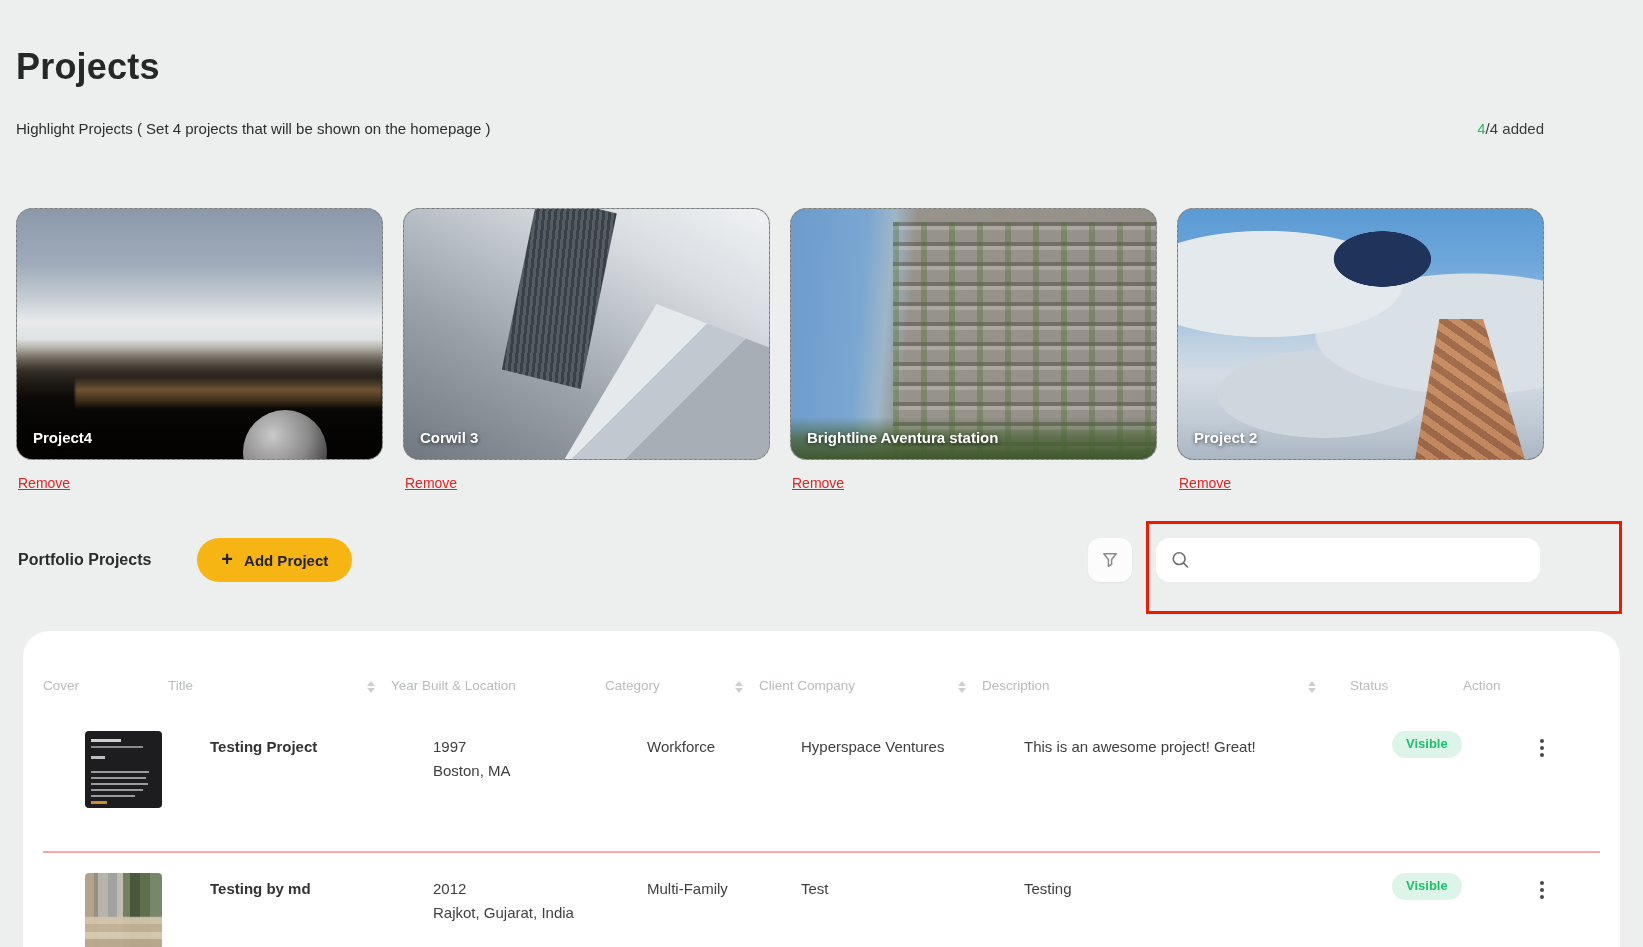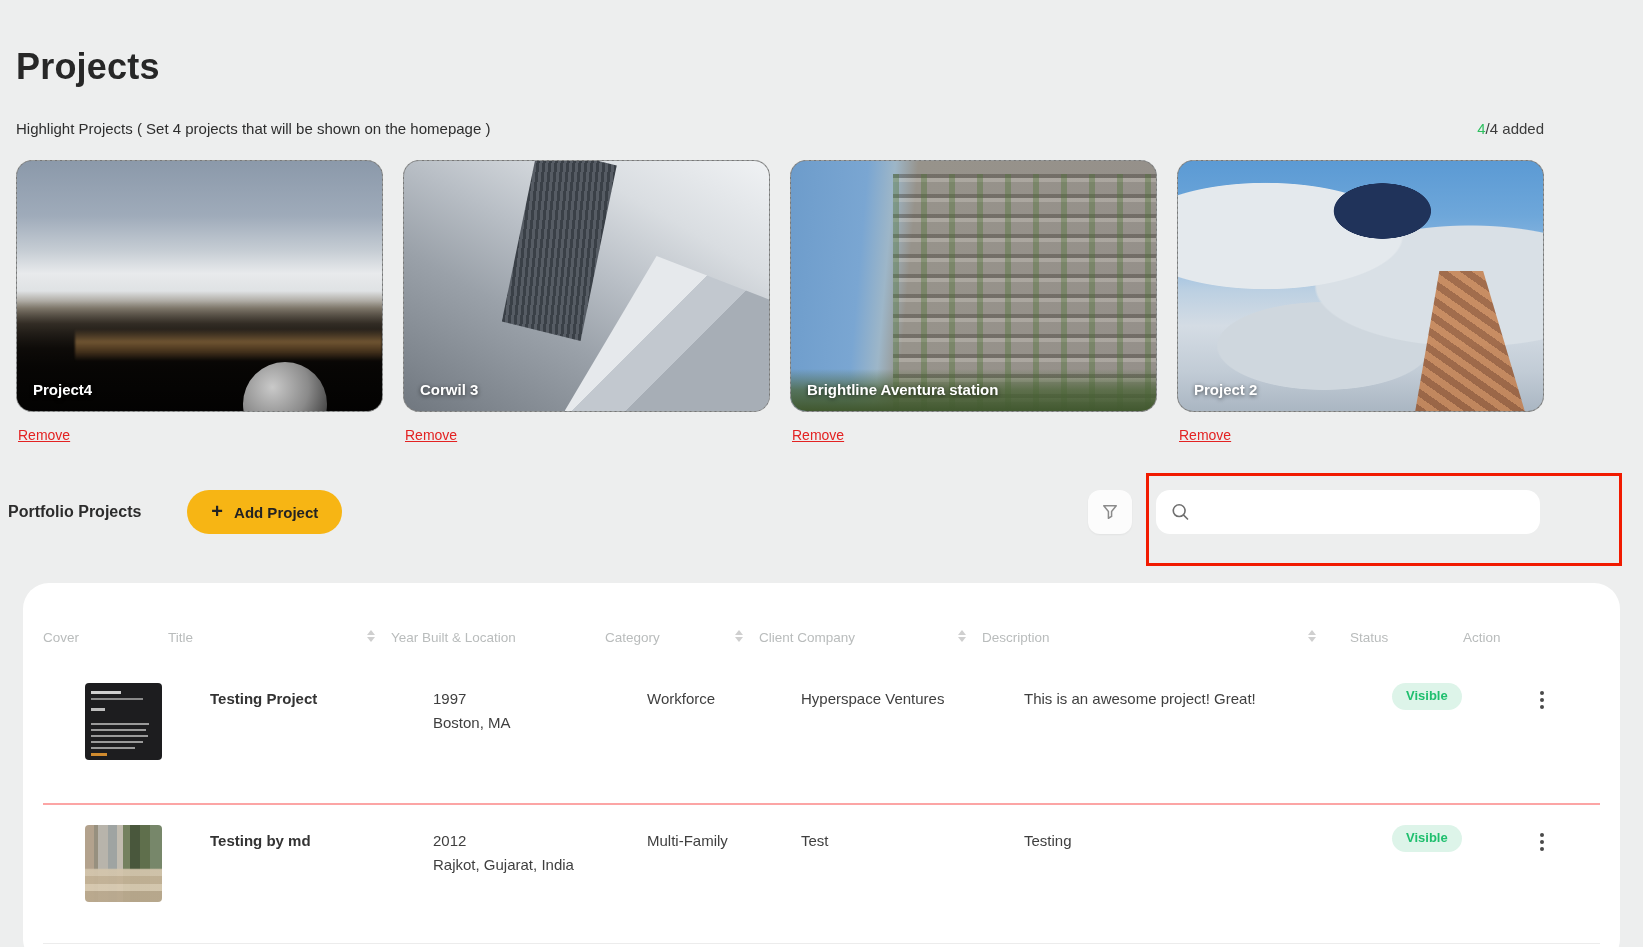--- a/index.html
+++ b/index.html
@@ -21,21 +21,21 @@
   }
   .highlight-heading { font-size:15px; font-weight:400; color:#2e2e2e; }
   .added-count { font-size:15px; color:#3c3c3c; }
   .added-count .num { color:#2ebf5f; }
 
   
   .cards-row { display:flex; gap:20px; margin:23px 99px 0 16px; }
   .hcard-col { flex:1; min-width:0; }
   .hcard {
     position:relative; height:252px; border-radius:16px; overflow:hidden;
-    border:1px dashed #989b9b; background:#777;
+    border:1px dashed #989b9b; background:#777;margin-top:48px;
   }
   .hcard-img { position:absolute; inset:0; }
   .hcard-img::before, .hcard-img::after { content:""; position:absolute; }
   .hcard-label {
     position:absolute; left:16px; bottom:13px; z-index:4;
     color:#fff; font-size:15px; font-weight:600;
     text-shadow:0 1px 4px rgba(0,0,0,.65);
   }
   .remove-link {
     display:inline-block; margin:15px 0 0 2px; cursor:pointer;
@@ -93,21 +93,21 @@
       radial-gradient(70% 40% at 80% 50%, #d9e0e6 0 60%, rgba(217,224,230,0) 61%),
       radial-gradient(50% 30% at 40% 74%, #cfd7de 0 58%, rgba(207,215,222,0) 59%);
   }
   .img-4::after {
     right:5%; bottom:0; width:30%; height:56%; opacity:.92;
     background:repeating-linear-gradient(35deg, rgba(150,85,45,.9) 0 7px, rgba(196,124,72,.9) 7px 14px);
     clip-path:polygon(22% 0, 62% 0, 100% 100%, 0 100%);
   }
 
   
-  .portfolio-bar { display:flex; align-items:center; margin:46px 99px 0 8px; height:44px; }
+  .portfolio-bar { display:flex; align-items:center; margin:46px 99px 0 18px; height:44px; }
   .portfolio-heading { font-size:16px; font-weight:800; color:#2c2c2c; }
   .add-btn {
     margin-left:46px; height:44px; padding:0 24px; border:none; cursor:pointer;
     border-radius:24px; background:#f7b514; color:#232323;
     font-family:inherit; font-size:15px; font-weight:700;
     display:inline-flex; align-items:center; gap:11px;
   }
   .plus-glyph { font-size:20px; font-weight:700; line-height:1; transform:translateY(-1px); }
   .right-tools { margin-left:auto; display:flex; align-items:center; }
   .filter-btn {
@@ -126,21 +126,21 @@
     border:3px solid #f11a00; pointer-events:none; z-index:6;
   }
 
   
   .table-card {
     margin:49px 23px 0 23px; width:1597px; min-height:367px;
     background:#ffffff; border-radius:26px; padding:0 20px;
   }
   .tgrid { display:grid; grid-template-columns:125px 223px 214px 154px 223px 350px 115px 1fr; }
   .thead { height:80px; padding-top:28px; align-items:center; color:#b9bcbc; font-size:13.5px; }
-  .th { display:flex; align-items:flex-start; }
+  .th { display:flex; align-items:flex-end; }
   .th.sortable { justify-content:space-between; padding-right:16px;gap:32px; }
   .sort-arrows { display:inline-flex; flex-direction:column; gap:2px; }
   .sort-arrows i { width:0; height:0; border-left:4px solid transparent; border-right:4px solid transparent; }
   .sort-arrows .up { border-bottom:5px solid #cfcfcf; }
   .sort-arrows .down { border-top:5px solid #cfcfcf; }
 
   .trow { min-height:140px; font-size:15px; color:#3f3f3f; align-items:start;padding-left:42px; }
   .trow + .trow { border-top:2px solid #fca5a5; }
   .cell { padding-top:24px; line-height:24px; }
   .cell.cover { padding-top:20px; }

